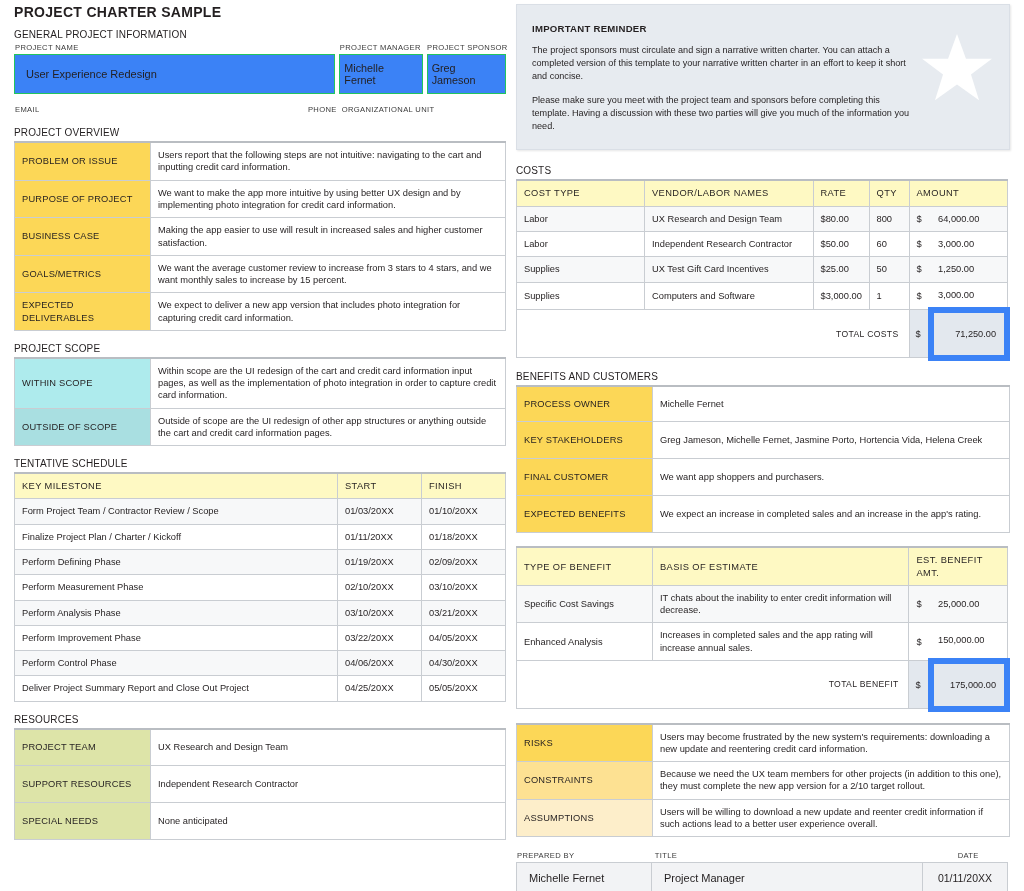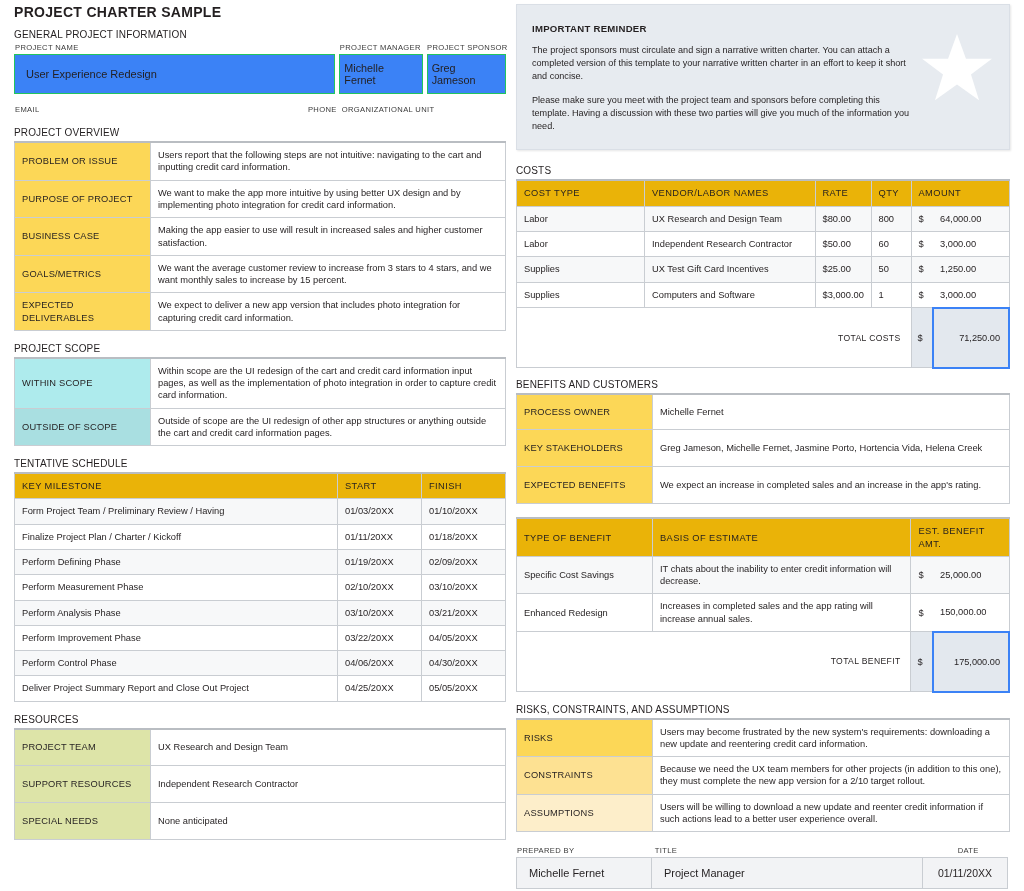--- a/index.html
+++ b/index.html
@@ -70,37 +70,37 @@
     padding: 18px 20px 17px 15px; min-height: 130px; overflow: hidden;
     box-shadow: 1px 1px 2px rgba(0,0,0,.10);
   }
   .reminder h4 { font-size: 9.6px; font-weight: bold; letter-spacing: .25px; margin-bottom: 10px; }
   .reminder p { font-size: 9.1px; line-height: 1.42; max-width: 382px; color: #231f20; }
   .reminder p + p { margin-top: 11px; }
   .star { position: absolute; right: 14px; top: 26px; }
 
   
   .hdrcell {
-    background: #eab308; font-size: 8.3px; font-weight: bold;
+    background: #fef9c3; font-size: 8.3px; font-weight: bold;
     letter-spacing: .4px; padding: 6px 8px;
   }
   .ctr { text-align: center; }
   .rgt { text-align: right; }
   .bold { font-weight: bold; }
   .sched td { padding: 7.5px 8px; font-size: 9.4px; }
   .costs td { padding: 6.5px 8px; font-size: 9.2px; }
 
   .totalrow td { border: none; background: transparent; }
   .totalrow td.lab {
     text-align: right; font-size: 8.6px; letter-spacing: .35px;
     padding-right: 10px; padding-top: 7px;
   }
   .totalrow td.amt {
-    border: 2px solid #3b82f6; background: #e3e8ee;
-    text-align: right; font-size: 9.2px; padding: 23px 8px;
+    border: 6px solid #3b82f6; background: #e3e8ee;
+    text-align: right; font-size: 9.2px; padding: 15px 8px;
   }
   .totalrow td.cur {
     border: 1px solid #c9cdd2; border-right: none; background: #e3e8ee;
     text-align: left; font-size: 9.2px; padding: 6.5px 6px;
   }
   td.curcell { border-right: none !important; text-align: left; padding-right: 0; }
   td.amtcell { border-left: none !important; text-align: right; }
 
   
   .footrow { display: flex; gap: 0; }
@@ -201,21 +201,21 @@
         </colgroup>
       <thead>
         <tr>
           <th class="hdrcell topline">KEY MILESTONE</th>
           <th class="hdrcell ctr topline">START</th>
           <th class="hdrcell ctr topline">FINISH</th>
         </tr>
       </thead>
       <tbody>
         <tr class="fill-rowlite">
-          <td>Form Project Team / Preliminary Review / Having</td>
+          <td>Form Project Team / Contractor Review / Scope</td>
           <td class="ctr">01/03/20XX</td>
           <td class="ctr">01/10/20XX</td>
         </tr>
         <tr class="fill-rowwhite">
           <td>Finalize Project Plan / Charter / Kickoff</td>
           <td class="ctr">01/11/20XX</td>
           <td class="ctr">01/18/20XX</td>
         </tr>
         <tr class="fill-rowlite">
           <td>Perform Defining Phase</td>
@@ -361,20 +361,24 @@
       <tbody>
         <tr>
           <td class="lbl fill-yellow topline" style="height:36px">PROCESS OWNER</td>
           <td class="val topline">Michelle Fernet</td>
         </tr>
         <tr>
           <td class="lbl fill-yellow" style="height:37px">KEY STAKEHOLDERS</td>
           <td class="val">Greg Jameson, Michelle Fernet, Jasmine Porto, Hortencia Vida, Helena Creek</td>
         </tr>
         <tr>
+          <td class="lbl fill-yellow" style="height:37px">FINAL CUSTOMER</td>
+          <td class="val">We want app shoppers and purchasers.</td>
+        </tr>
+        <tr>
           <td class="lbl fill-yellow" style="height:37px">EXPECTED BENEFITS</td>
           <td class="val">We expect an increase in completed sales and an increase in the app's rating.</td>
         </tr>
       </tbody>
     </table>
 
     <div style="height:13px"></div>
 
     <table class="t costs">
       <colgroup>
@@ -391,36 +395,35 @@
         </tr>
       </thead>
       <tbody>
         <tr class="fill-rowlite">
           <td class="bold">Specific Cost Savings</td>
           <td>IT chats about the inability to enter credit information will decrease.</td>
           <td class="curcell fill-amount">$</td>
           <td class="amtcell fill-amount">25,000.00</td>
         </tr>
         <tr class="fill-rowwhite">
-          <td class="bold">Enhanced Redesign</td>
+          <td class="bold">Enhanced Analysis</td>
           <td>Increases in completed sales and the app rating will increase annual sales.</td>
           <td class="curcell">$</td>
           <td class="amtcell">150,000.00</td>
         </tr>
         <tr class="totalrow">
           <td class="lab" colspan="2">TOTAL BENEFIT</td>
           <td class="cur">$</td>
           <td class="amt">175,000.00</td>
         </tr>
       </tbody>
     </table>
 
     <div style="height:11px"></div>
 
-    <h2 class="sec-title">RISKS, CONSTRAINTS, AND ASSUMPTIONS</h2>
     <table class="t">
       <colgroup>
           <col style="width:136px">
           <col>
         </colgroup>
       <tbody>
         <tr>
           <td class="lbl fill-yellow topline">RISKS</td>
           <td class="val topline">Users may become frustrated by the new system's requirements: downloading a new update and reentering credit card information.</td>
         </tr>

